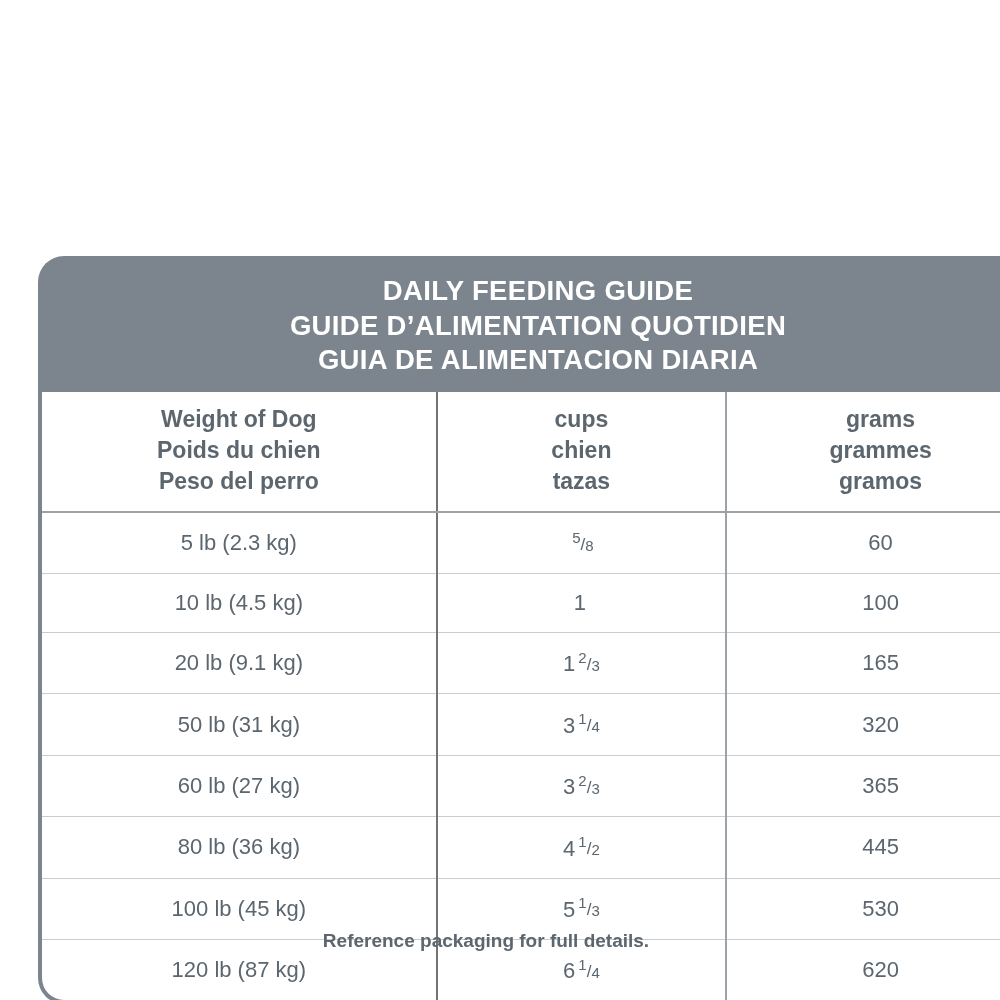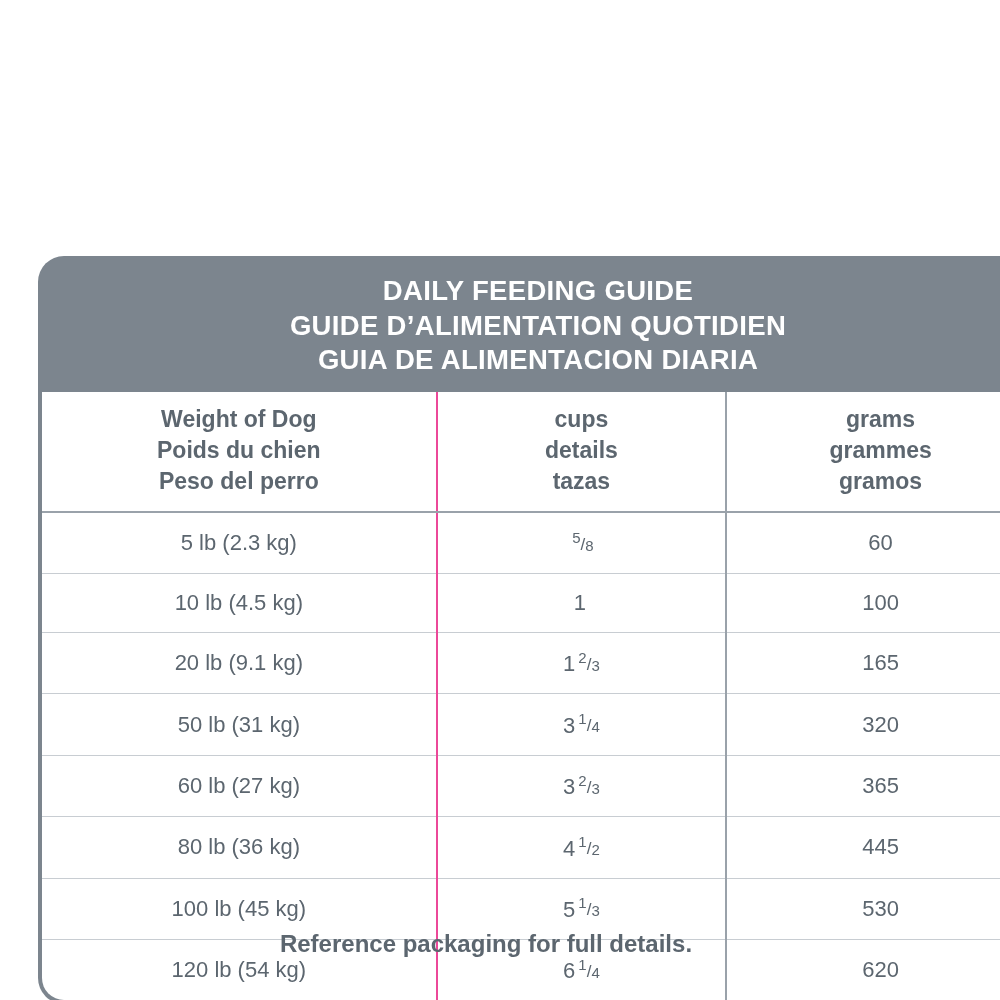--- a/index.html
+++ b/index.html
@@ -102,21 +102,21 @@
 
   tbody td {
     font-size: 22px;
     padding: 16px 4px;
     border-bottom: 1px solid #c8cdd2;
     white-space: nowrap;
   }
   tbody tr:last-child td { border-bottom: none; }
 
   
-  th.col-weight, td.col-weight { width: 40%; border-right: 2px solid #ec4899; border-radius: 24px; }
+  th.col-weight, td.col-weight { width: 40%; border-right: 2px solid #737373; border-radius: 24px; }
   th.col-cups,   td.col-cups   { width: 29%; border-right: 2px solid #9aa2aa; }
   th.col-grams,  td.col-grams  { width: 31%; }
 
   .frac {
     font-size: 16px;
     vertical-align: 0.10em;
   }
   .frac .num { vertical-align: 0.45em; font-size: 15px; }
   .frac .sl  { font-size: 17px; }
   .frac .den { vertical-align: -0.08em; font-size: 15px; }
@@ -125,21 +125,21 @@
 
   
   .footnote {
     position: absolute;
     left: 0;
     width: 972px;
     top: 930px;
     text-align: center;
     color: #5c666f;
     font-weight: bold;
-    font-size: 24px;
+    font-size: 19px;
   }
 </style>
 </head>
 <body>
 
 <div class="page">
 
 
   <div class="table-card">
 
@@ -153,21 +153,21 @@
       <table class="feeding">
         <thead>
           <tr>
             <th class="col-weight">
               <span class="hline">Weight of Dog</span>
               <span class="hline">Poids du chien</span>
               <span class="hline">Peso del perro</span>
             </th>
             <th class="col-cups">
               <span class="hline">cups</span>
-              <span class="hline">details</span>
+              <span class="hline">chien</span>
               <span class="hline">tazas</span>
             </th>
             <th class="col-grams">
               <span class="hline">grams</span>
               <span class="hline">grammes</span>
               <span class="hline">gramos</span>
             </th>
           </tr>
         </thead>
         <tbody>
@@ -210,21 +210,21 @@
             <td class="col-grams">445</td>
           </tr>
 
           <tr>
             <td class="col-weight">100 lb (45 kg)</td>
             <td class="col-cups"><span class="whole">5</span><span class="frac"><span class="num">1</span><span class="sl">/</span><span class="den">3</span></span></td>
             <td class="col-grams">530</td>
           </tr>
 
           <tr>
-            <td class="col-weight">120 lb (54 kg)</td>
+            <td class="col-weight">120 lb (87 kg)</td>
             <td class="col-cups"><span class="whole">6</span><span class="frac"><span class="num">1</span><span class="sl">/</span><span class="den">4</span></span></td>
             <td class="col-grams">620</td>
           </tr>
 
         </tbody>
       </table>
     </div>
   </div>
 
   <div class="footnote">Reference packaging for full details.</div>

